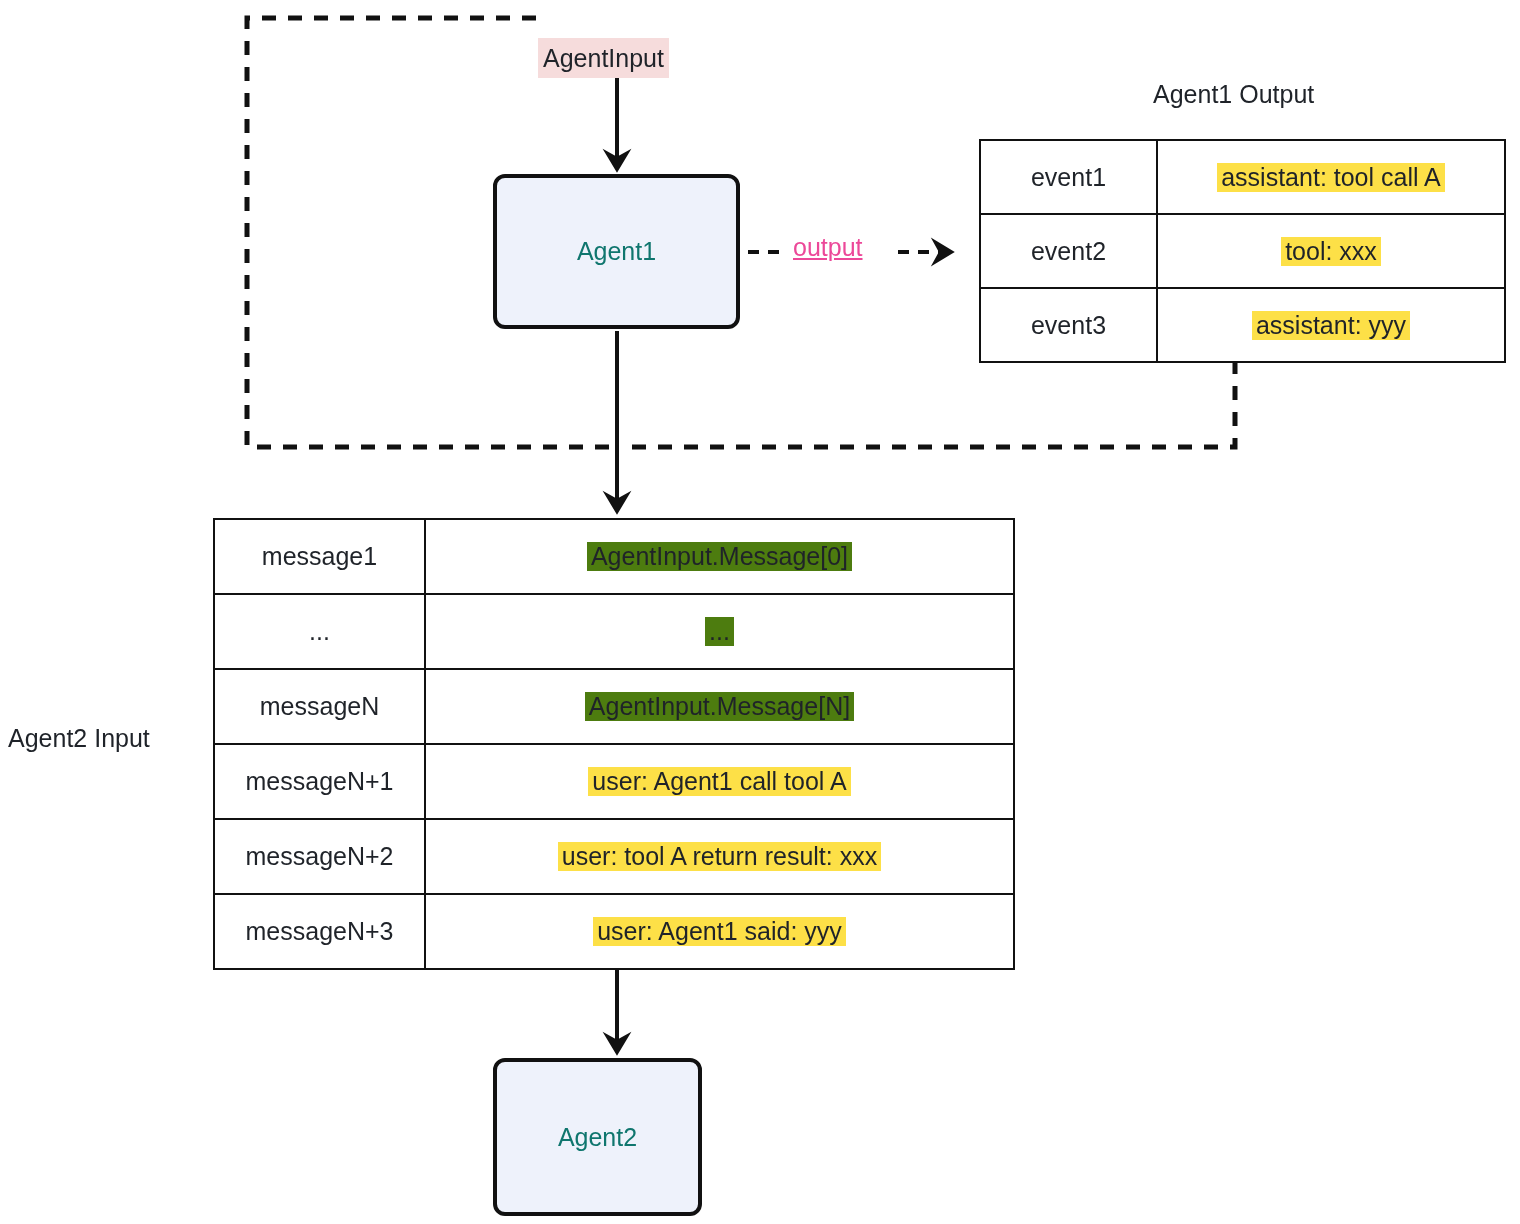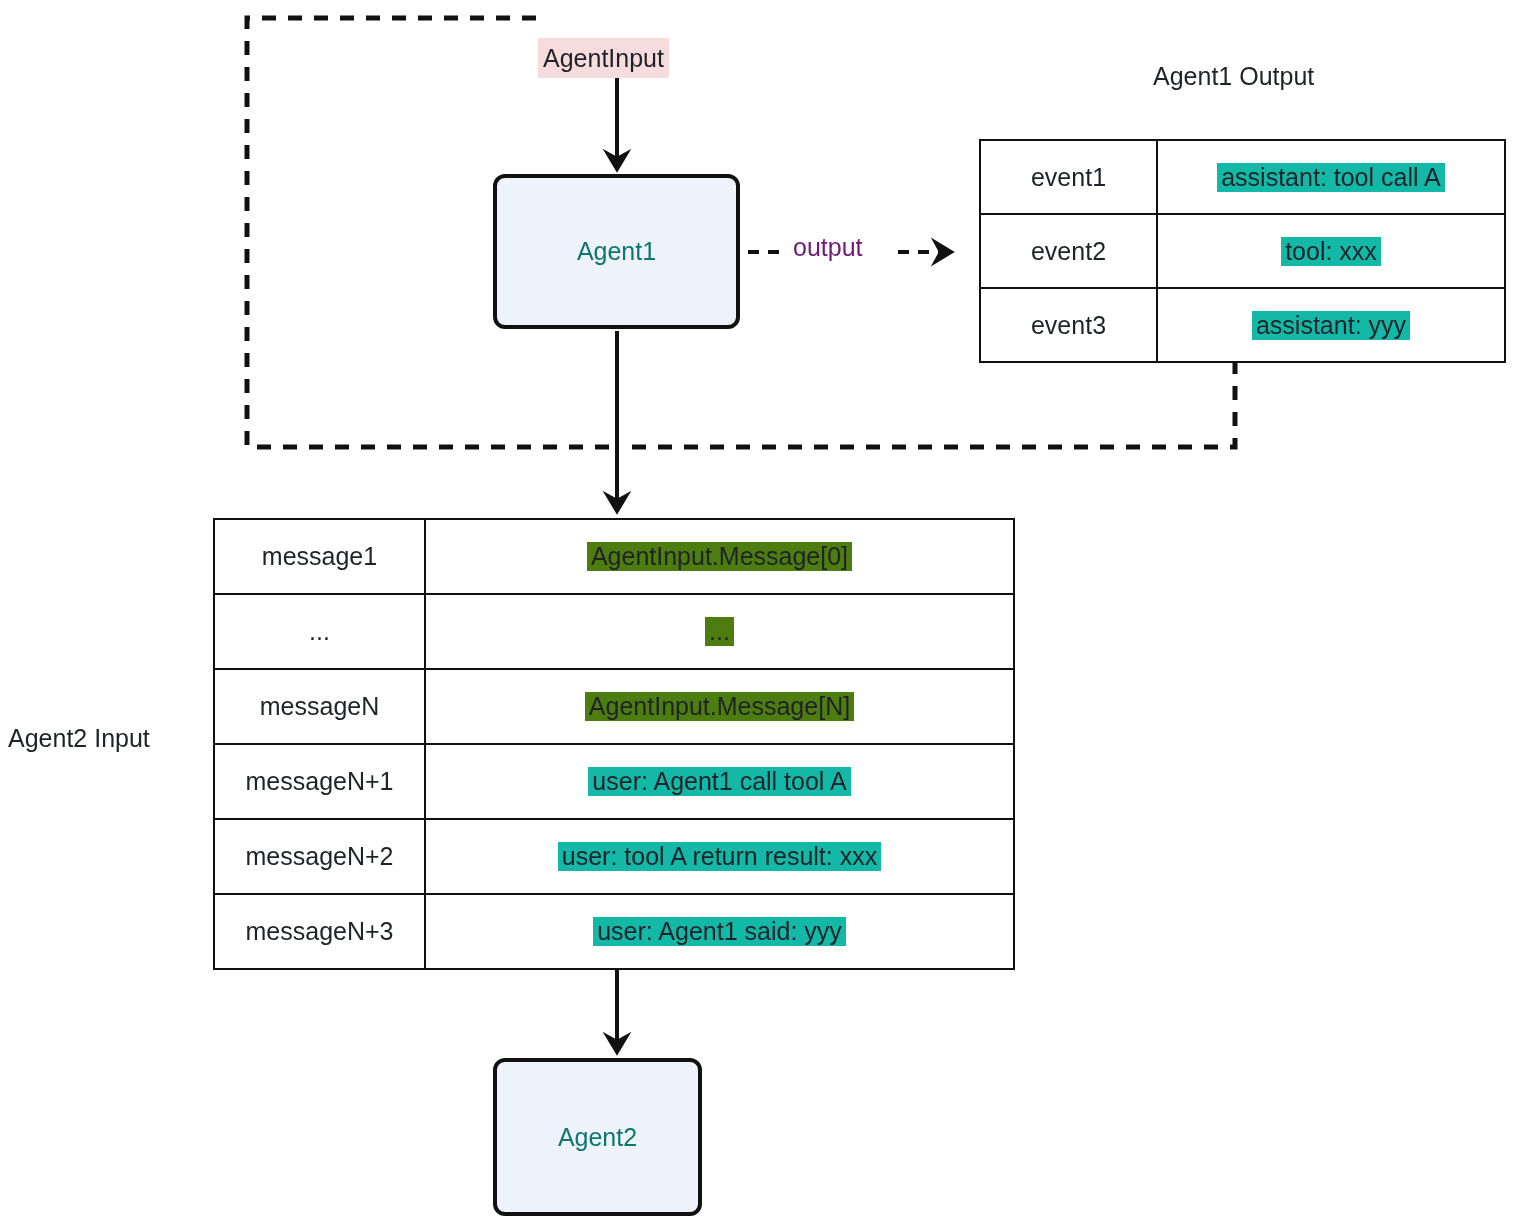--- a/index.html
+++ b/index.html
@@ -57,21 +57,21 @@
   #agent1-box { left: 493px; top: 174px; width: 247px; height: 155px; }
   #agent2-box { left: 493px; top: 1058px; width: 209px; height: 158px; }
 
   
   .table-title {
     position: absolute;
     font-size: 25px;
     color: #1f2329;
     white-space: nowrap;
   }
-  #agent1-output-title { left: 1153px; top: 62px; }
+  #agent1-output-title { left: 1153px; top: 80px; }
   #agent2-input-title  { left: 8px;  top: 724px; }
 
   
   .diagram-table {
     position: absolute;
     border-collapse: collapse;
     table-layout: fixed;
     background: #ffffff;
   }
   .diagram-table td {
@@ -80,40 +80,41 @@
     vertical-align: middle;
     font-size: 25px;
     color: #1f2329;
     padding: 0;
   }
   .diagram-table td .cell-text {
     display: inline-block;
     padding: 0 4px;
     white-space: nowrap;
   }
-  .hl-beige { background: #14b8a6; }
+  .hl-beige { background: #fde047; }
   .hl-pink  { background: #4d7c0f; }
   .hl-none  { background: transparent; }
 
   #agent1-output-table { left: 955px; top: 139px; width: 527px; margin-left: 24px; }
   #agent1-output-table td { height: 72px; }
   #agent1-output-table td.key { width: 175px; }
 
   #agent2-input-table { left: 213px; top: 518px; width: 802px; }
   #agent2-input-table td { height: 73px; }
   #agent2-input-table td.key { width: 209px; }
 
   
   .edge-label {
     position: absolute;
     font-size: 25px;
-    color: #701a75;
+    color: #ec4899;
     background: #ffffff;
     white-space: nowrap;
     padding: 0 4px;
+    text-decoration: underline;
   }
   #output-edge-label { left: 789px; top: 233px; }
 </style>
 </head>
 <body>
 
 <div id="canvas">
 
   <svg id="wires" viewBox="0 0 1520 1224" xmlns="http://www.w3.org/2000/svg">
     <defs>

